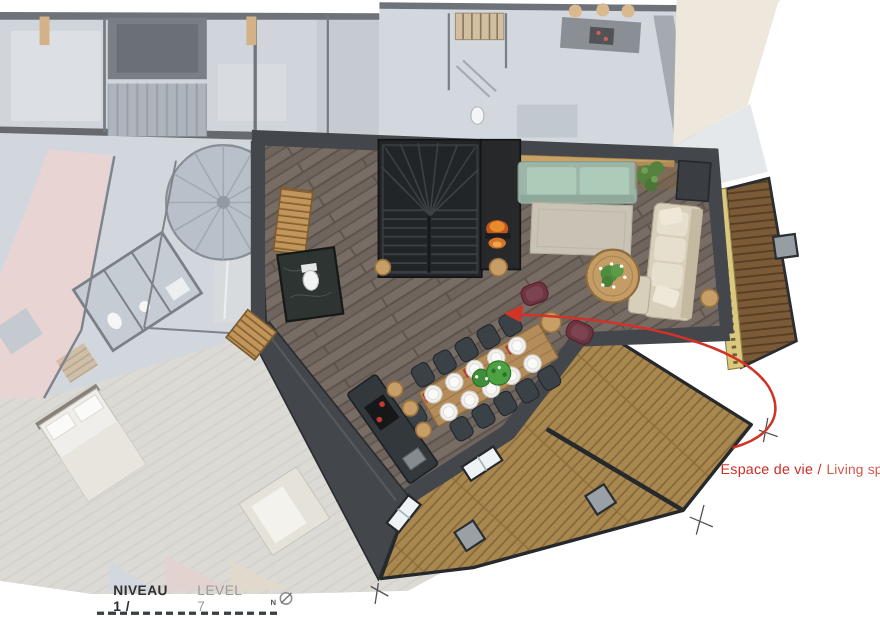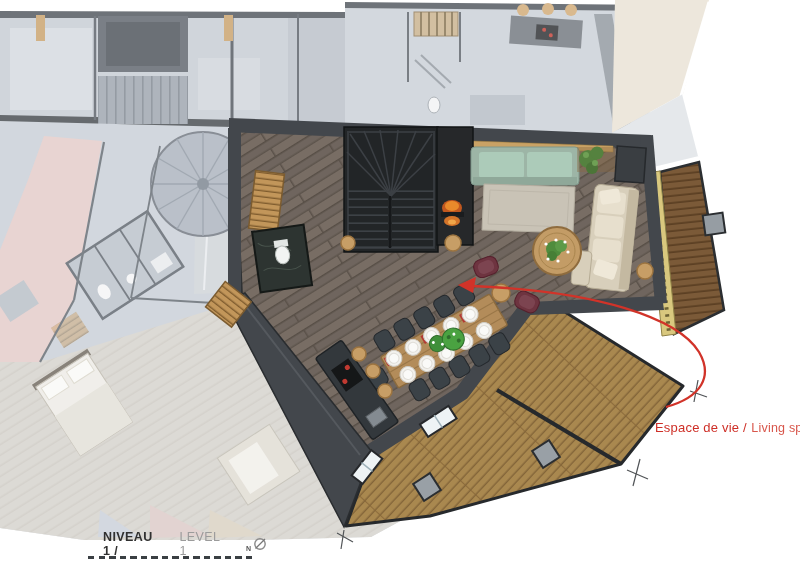--- a/index.html
+++ b/index.html
@@ -417,21 +417,21 @@
 </svg>
 
   <div class="espace-label">
     <span class="b">Espace de vie /</span>
     <span class="l">Living space</span>
   </div>
 
   <div class="title-block">
     <div class="title-row">
       <span class="b">NIVEAU 1 /</span>
-      <span class="l">LEVEL 1</span>
+      <span class="l">LEVEL 7</span>
       <span class="north">
         <span class="n">N</span>
         <svg width="16" height="16" viewBox="0 0 16 16">
           <circle cx="8" cy="8" r="5.2" fill="none" stroke="#8a8a8a" stroke-width="1.4"></circle>
           <line x1="3.5" y1="12.5" x2="13" y2="3" stroke="#777777" stroke-width="1.3"></line>
         </svg>
       </span>
     </div>
     <div class="dashes"></div>
   </div>

